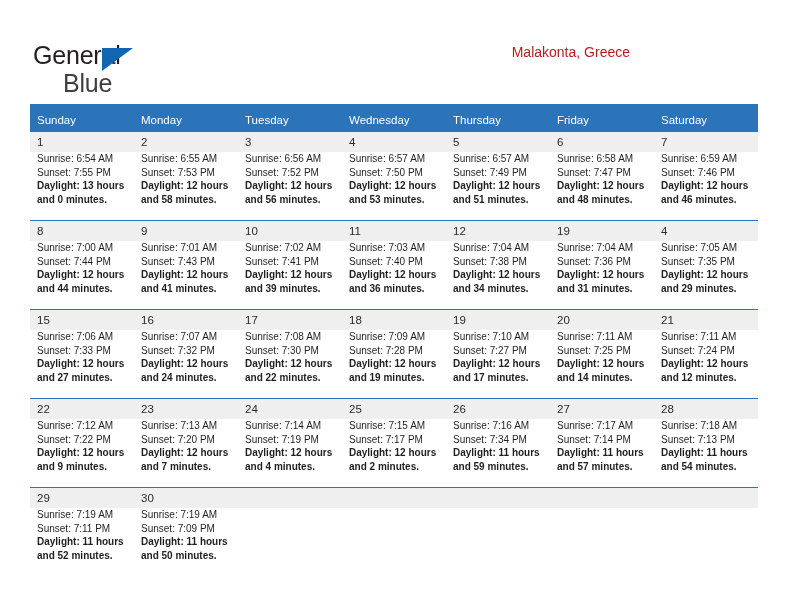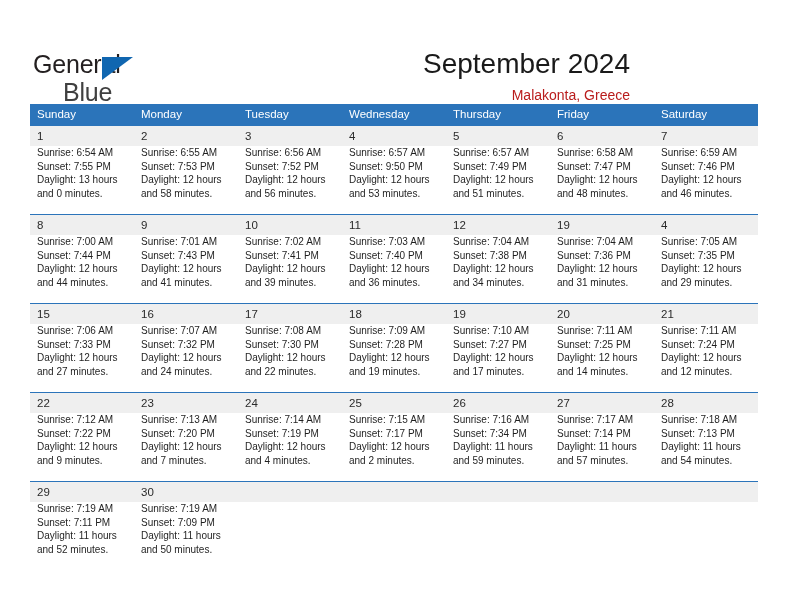--- a/index.html
+++ b/index.html
@@ -19,21 +19,21 @@
     position: relative;
     width: 792px;
     height: 612px;
     box-sizing: border-box;
   }
 
   
   .masthead {
     position: absolute;
     left: 0;
-    top: 17px;
+    top: 8px;
     width: 664px;
     height: 100px;
   }
 
   .brand {
     position: absolute;
     left: 33px;
     top: 32px;
     width: 240px;
     height: 60px;
@@ -97,21 +97,21 @@
     border-collapse: collapse;
     table-layout: fixed;
   }
 
   .calendar th {
     background: #2b74ba;
     color: #ffffff;
     font-size: 11.5px;
     font-weight: normal;
     text-align: left;
-    padding: 4px 0 5px 7px;
+    padding: 10px 0 5px 7px;
     height: 11px;
     border: none;
   }
 
   .calendar td {
     vertical-align: top;
     padding: 0;
     border: none;
     border-top: 1px solid #2b74ba;
     width: 104px;
@@ -142,37 +142,37 @@
     padding: 0 6px 0 7px;
     font-size: 10px;
     line-height: 13.6px;
     color: #1f1f1f;
   }
   .info div {
     white-space: nowrap;
   }
   .info .daylight-line {
     white-space: normal;
+    font-weight: bold;
   }
 </style>
 </head>
 <body>
 
 <div class="page">
 
   <div class="masthead">
 
     <div class="brand">
       <span class="brand-general">General</span>
       <span class="brand-triangle"></span>
       <span class="brand-blue">Blue</span>
     </div>
 
     <div class="title-block">
-      <div class="cal-title">September 2024</div>
       <div class="cal-subtitle">Malakonta, Greece</div>
     </div>
 
   </div>
 
   <table class="calendar">
     <thead>
       <tr>
         <th>Sunday</th>
         <th>Monday</th>
@@ -206,21 +206,21 @@
             <div class="info">
               <div>Sunrise: 6:56 AM</div>
               <div>Sunset: 7:52 PM</div>
               <div class="daylight-line">Daylight: 12 hours and 56 minutes.</div>
             </div>
           </td>
           <td class="">
             <span class="daynum">4</span>
             <div class="info">
               <div>Sunrise: 6:57 AM</div>
-              <div>Sunset: 9:50 PM</div>
+              <div>Sunset: 7:50 PM</div>
               <div class="daylight-line">Daylight: 12 hours and 53 minutes.</div>
             </div>
           </td>
           <td class="">
             <span class="daynum">5</span>
             <div class="info">
               <div>Sunrise: 6:57 AM</div>
               <div>Sunset: 7:49 PM</div>
               <div class="daylight-line">Daylight: 12 hours and 51 minutes.</div>
             </div>

